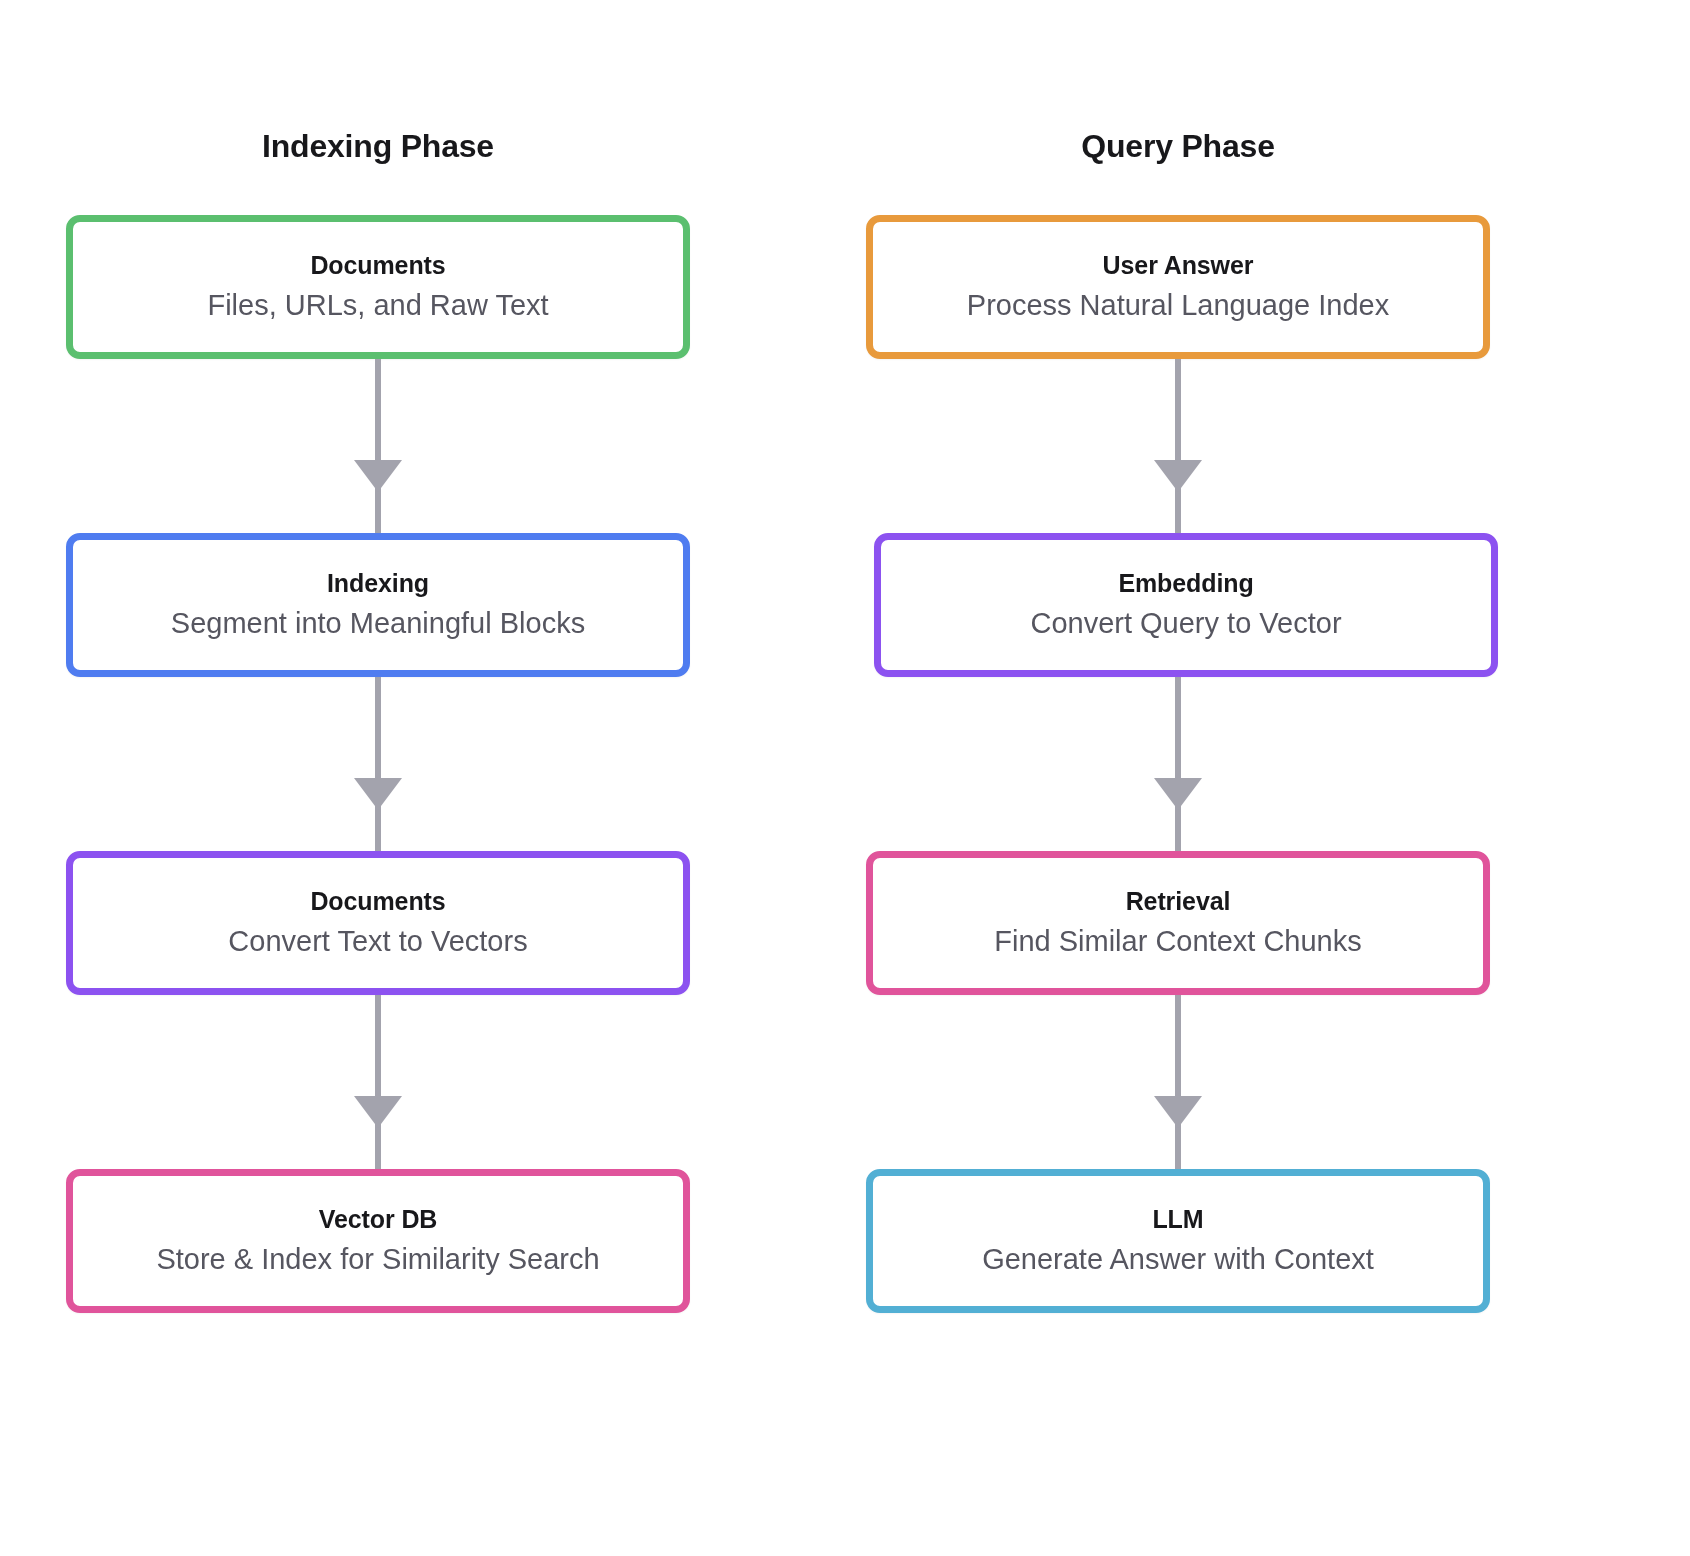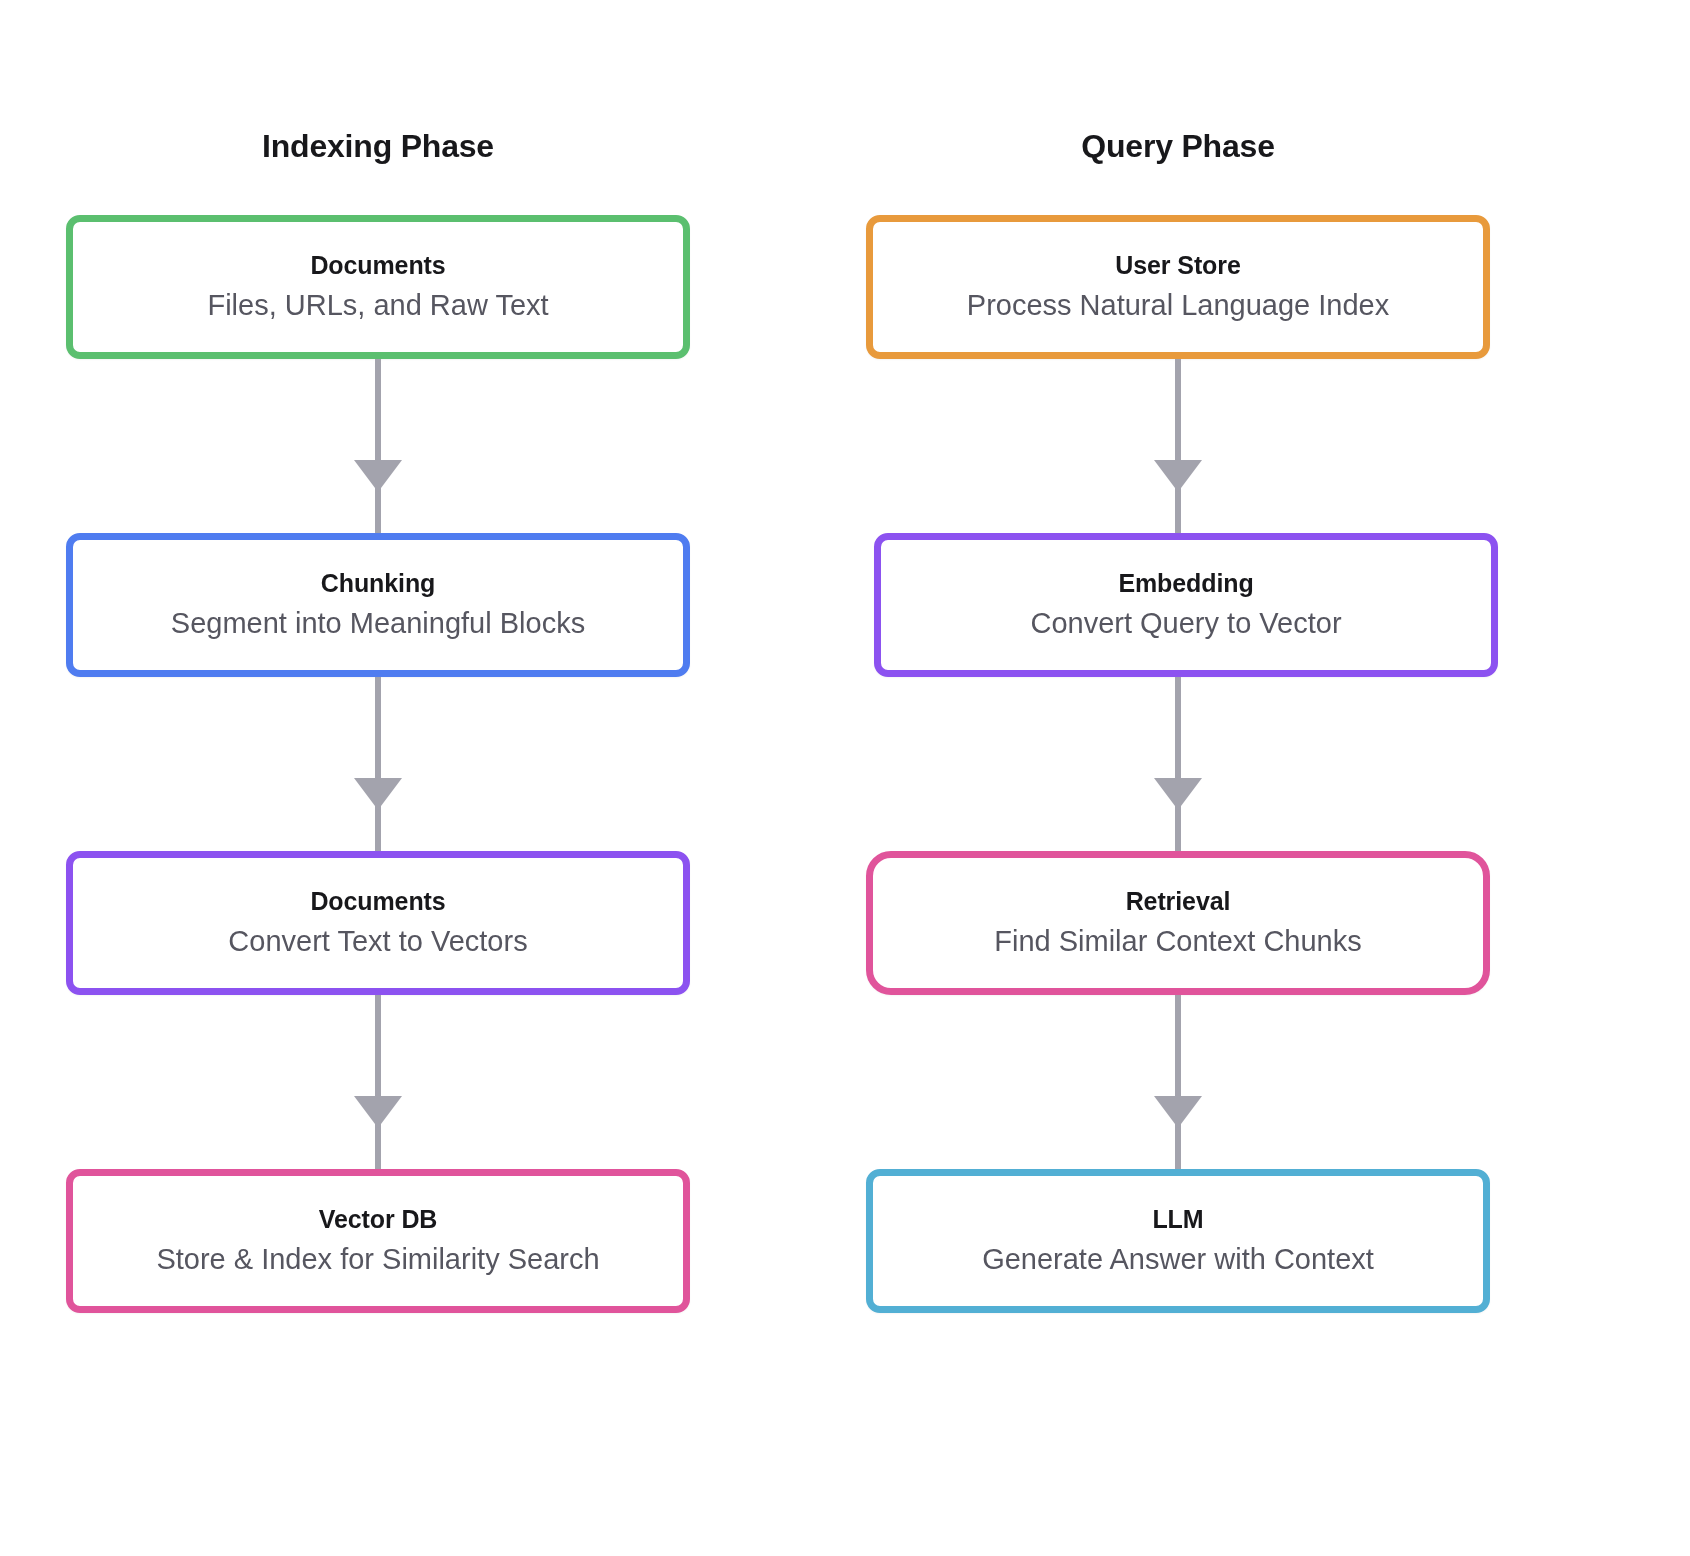--- a/index.html
+++ b/index.html
@@ -120,21 +120,21 @@
         </div>
 
         <div class="connector">
           <svg width="624" height="174" viewBox="0 0 624 174" xmlns="http://www.w3.org/2000/svg">
             <line class="conn-line" x1="312" y1="0" x2="312" y2="174" stroke="#a3a3ad" stroke-width="6"></line>
             <polygon class="conn-head" points="288,101 336,101 312,133" fill="#a3a3ad"></polygon>
           </svg>
         </div>
 
         <div class="node" style="border-color: rgb(79, 124, 240);">
-          <div class="node-title">Chunking</div>
+          <div class="node-title">Indexing</div>
           <div class="node-sub">Segment into Meaningful Blocks</div>
         </div>
 
         <div class="connector">
           <svg width="624" height="174" viewBox="0 0 624 174" xmlns="http://www.w3.org/2000/svg">
             <line class="conn-line" x1="312" y1="0" x2="312" y2="174" stroke="#a3a3ad" stroke-width="6"></line>
             <polygon class="conn-head" points="288,101 336,101 312,133" fill="#a3a3ad"></polygon>
           </svg>
         </div>
 
@@ -157,21 +157,21 @@
 
       </div>
     </div>
 
     <div class="column query">
       <div class="phase-title">Query Phase</div>
 
       <div class="flow">
 
         <div class="node" style="border-color: rgb(232, 154, 60);">
-          <div class="node-title">User Store</div>
+          <div class="node-title">User Answer</div>
           <div class="node-sub">Process Natural Language Index</div>
         </div>
 
         <div class="connector">
           <svg width="624" height="174" viewBox="0 0 624 174" xmlns="http://www.w3.org/2000/svg">
             <line class="conn-line" x1="312" y1="0" x2="312" y2="174" stroke="#a3a3ad" stroke-width="6"></line>
             <polygon class="conn-head" points="288,101 336,101 312,133" fill="#a3a3ad"></polygon>
           </svg>
         </div>
 
@@ -180,21 +180,21 @@
           <div class="node-sub">Convert Query to Vector</div>
         </div>
 
         <div class="connector">
           <svg width="624" height="174" viewBox="0 0 624 174" xmlns="http://www.w3.org/2000/svg">
             <line class="conn-line" x1="312" y1="0" x2="312" y2="174" stroke="#a3a3ad" stroke-width="6"></line>
             <polygon class="conn-head" points="288,101 336,101 312,133" fill="#a3a3ad"></polygon>
           </svg>
         </div>
 
-        <div class="node" style="border-color: rgb(224, 84, 155); border-radius: 25px;">
+        <div class="node" style="border-color: rgb(224, 84, 155);">
           <div class="node-title">Retrieval</div>
           <div class="node-sub">Find Similar Context Chunks</div>
         </div>
 
         <div class="connector">
           <svg width="624" height="174" viewBox="0 0 624 174" xmlns="http://www.w3.org/2000/svg">
             <line class="conn-line" x1="312" y1="0" x2="312" y2="174" stroke="#a3a3ad" stroke-width="6"></line>
             <polygon class="conn-head" points="288,101 336,101 312,133" fill="#a3a3ad"></polygon>
           </svg>
         </div>

